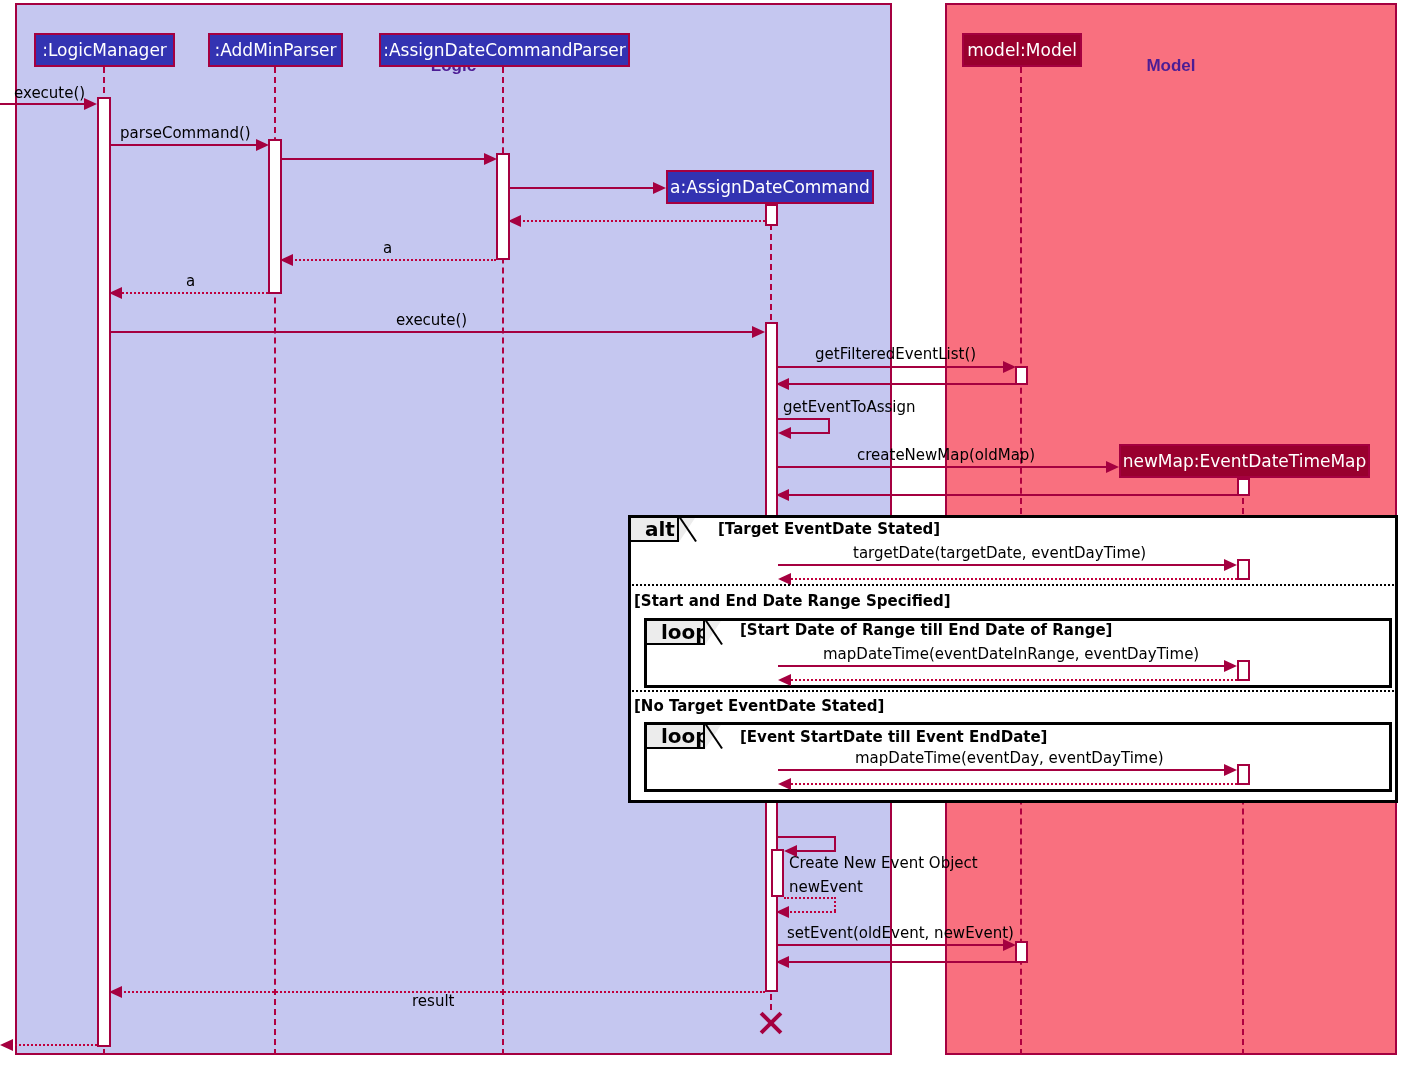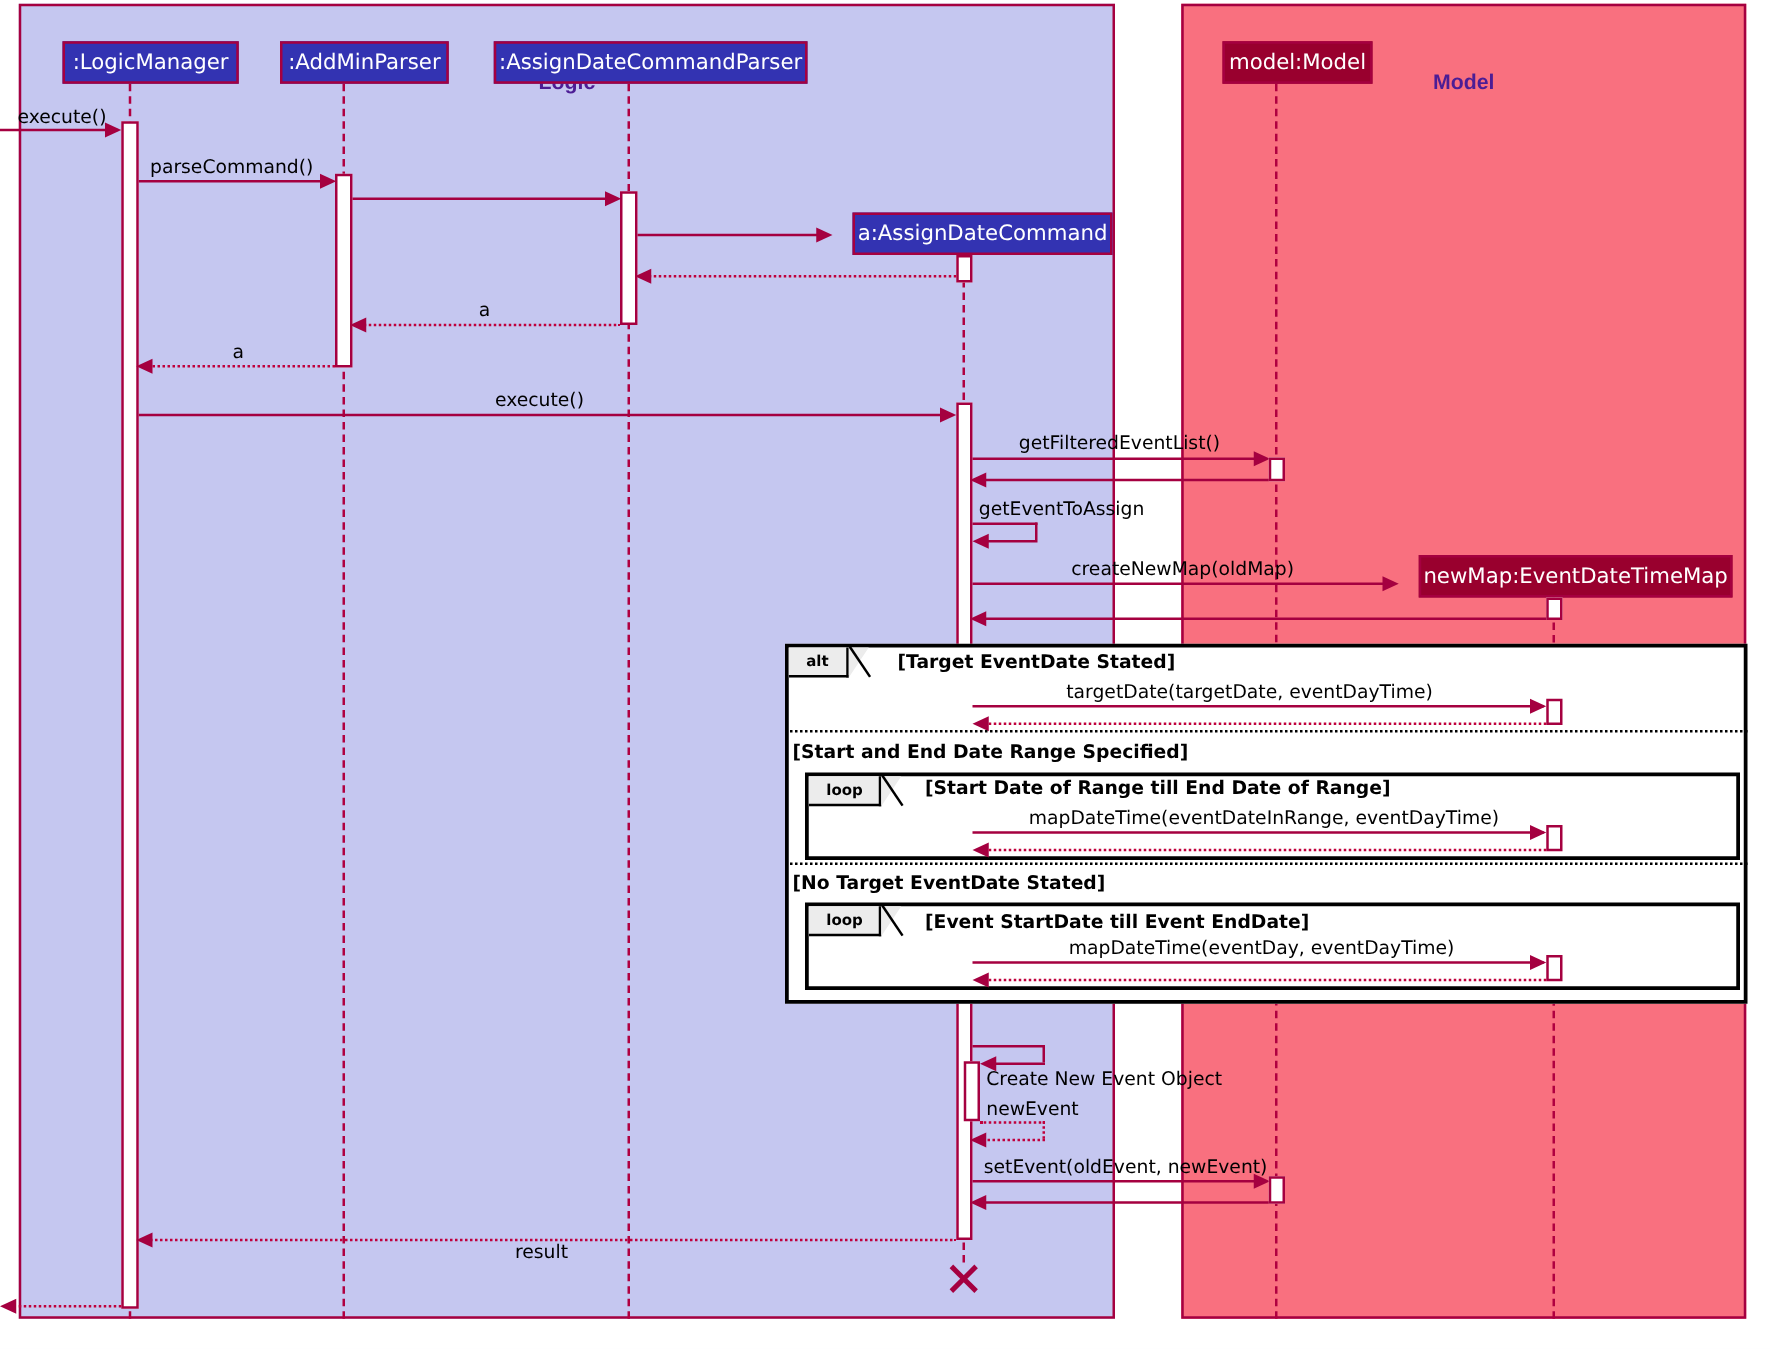--- a/index.html
+++ b/index.html
@@ -41,21 +41,20 @@
     box-sizing: border-box;
     border: 2px solid #a50040;
     color: #ffffff;
     font-size: 17px;
     display: flex;
     align-items: center;
     justify-content: center;
     padding: 0 8px;
     white-space: nowrap;
     font-family: "DejaVu Sans", sans-serif;
-    margin-left: 16px;
   }
   
   .lifeline {
     position: absolute;
     width: 0;
     border-left: 2px dashed #b00040;
   }
   
   .act {
     position: absolute;
@@ -115,21 +114,21 @@
     border: 3px solid #000000;
     background: transparent;
   }
   .frag-tab {
     position: absolute;
     box-sizing: border-box;
     background: #ececec;
     border-right: 2px solid #000000;
     border-bottom: 2px solid #000000;
     font-weight: bold;
-    font-size: 12px;
+    font-size: 20px;
     color: #000000;
     display: flex;
     align-items: center;
     padding-left: 14px;
     font-family: "DejaVu Sans", sans-serif;
   }
   .frag-tab-clip {
     position: absolute;
     width: 0;
     height: 0;

